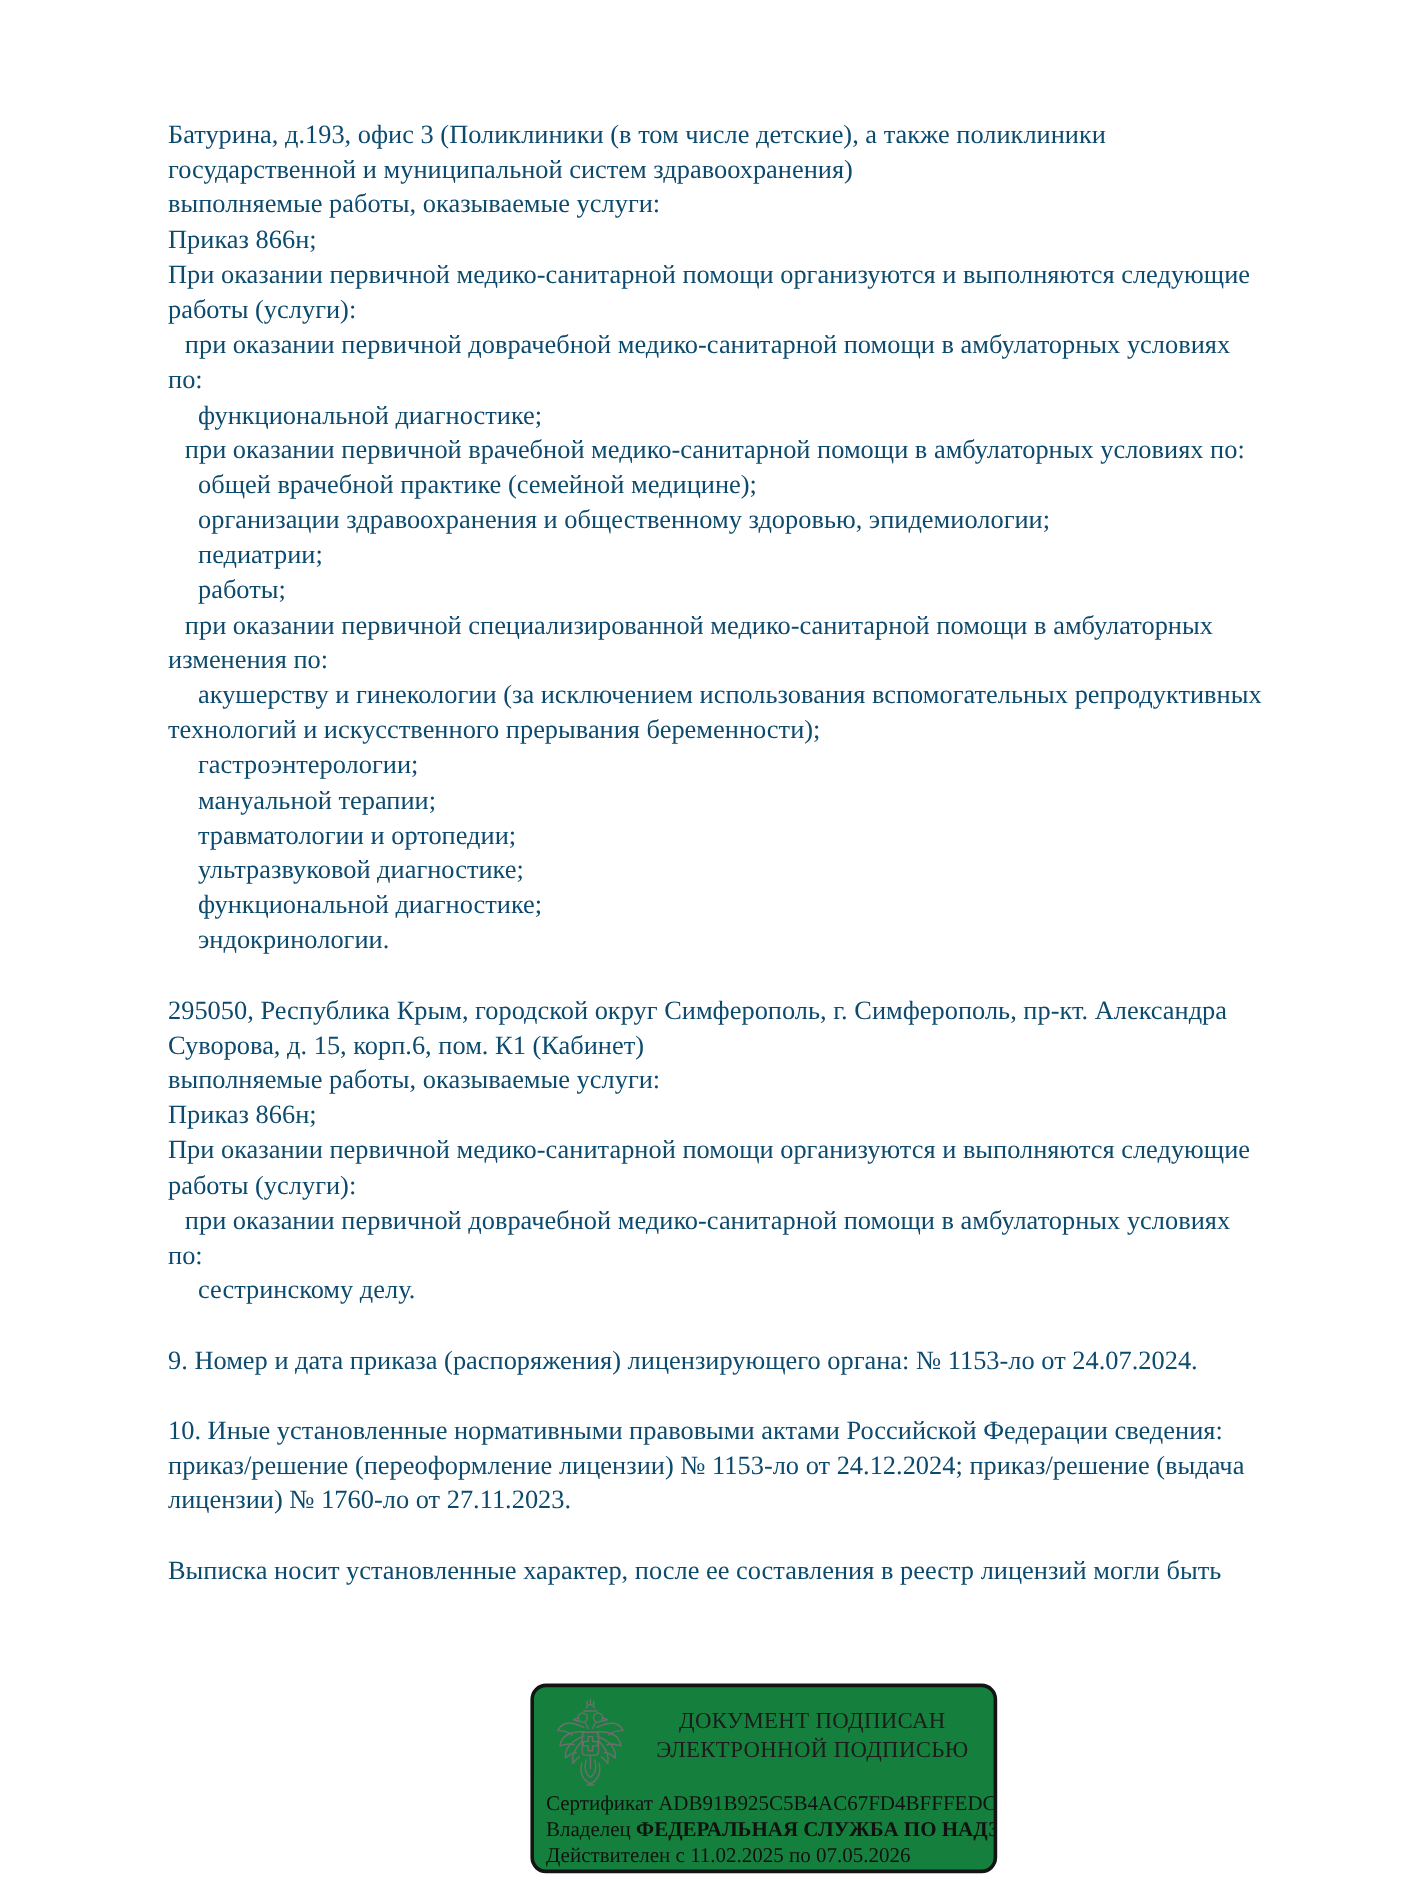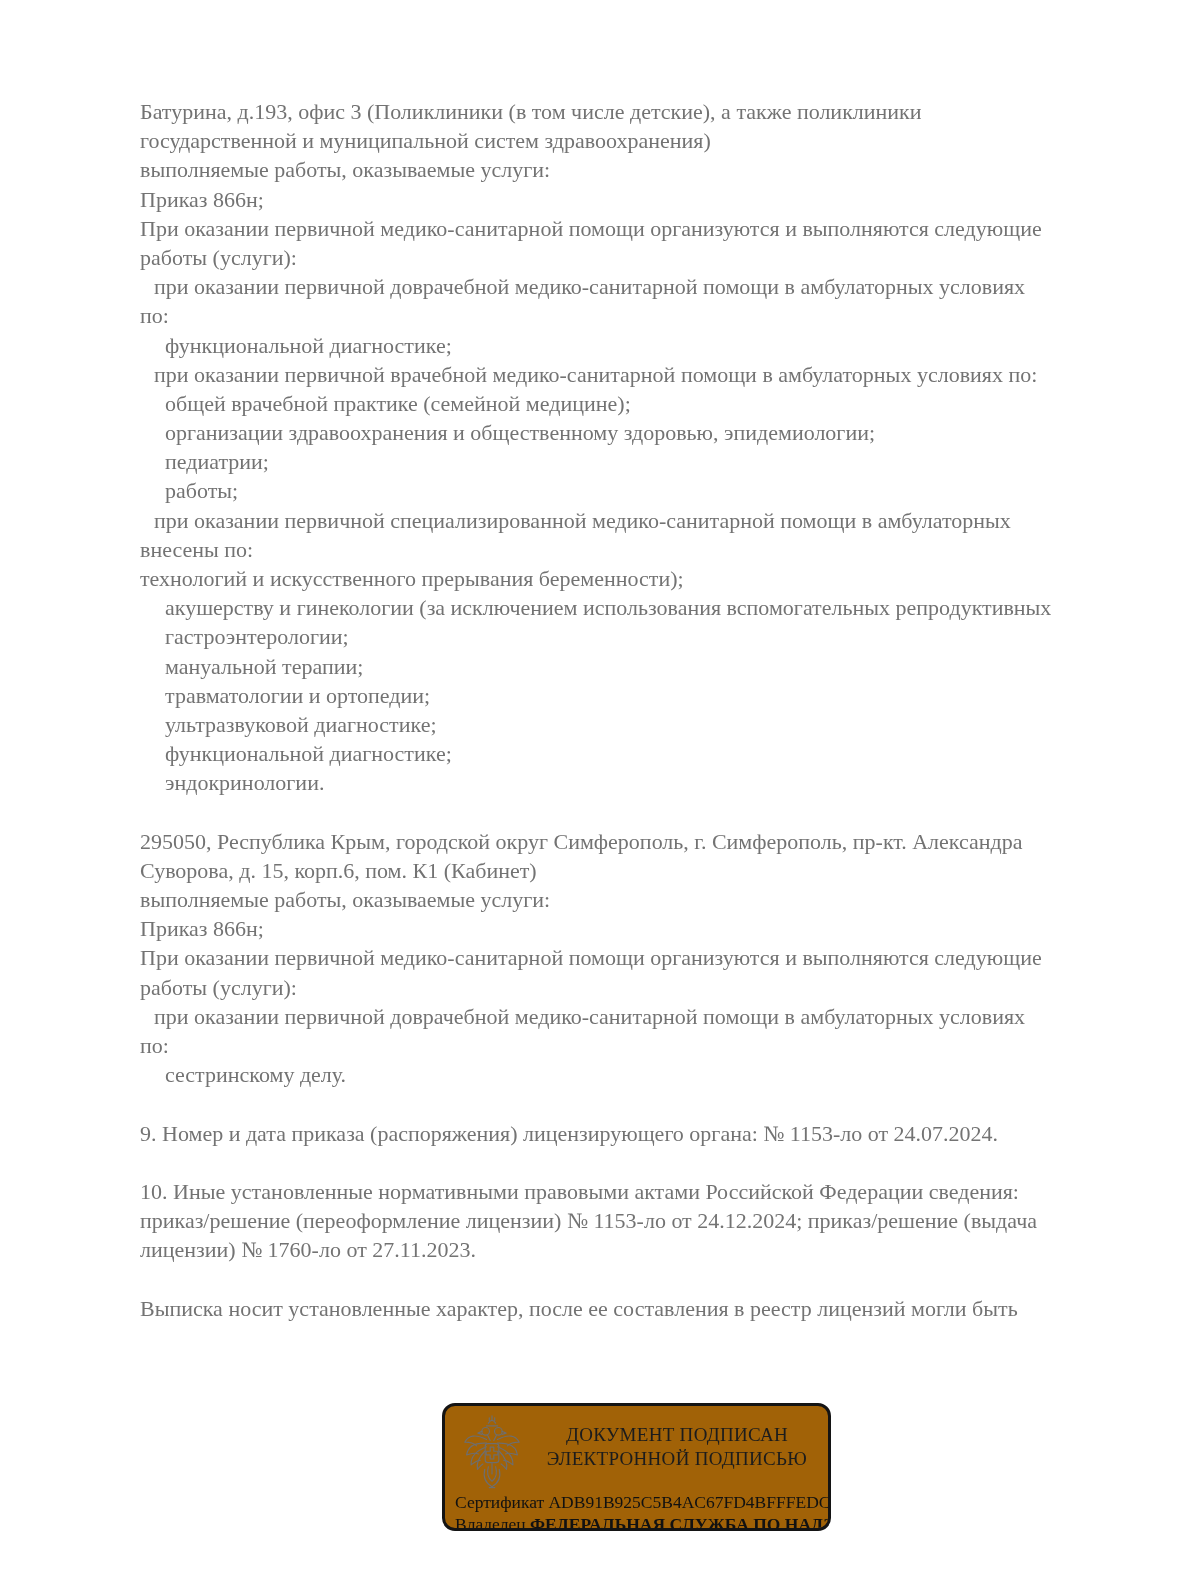--- a/index.html
+++ b/index.html
@@ -18,35 +18,35 @@
     background: #ffffff;
   }
   .doc-text {
     position: absolute;
     left: 140px;
     top: 97px;
     width: 1010px;
     font-size: 22px;
     line-height: 29.2px;
     white-space: nowrap;
-    color: #737373;
+    color: #0c4a6e;
   }
   .line { height: 29.2px; }
   .line.indent-1 { padding-left: 14px; }
   .line.indent-2 { padding-left: 25px; }
 
   .stamp {
     position: absolute;
     left: 442px;
     top: 1403px;
     width: 389px;
-    height: 128px;
+    height: 158px;
     border: 3px solid #141414;
     border-radius: 13px;
-    background: #a16207;
+    background: #15803d;
     overflow: hidden;
   }
   .stamp-emblem {
     position: absolute;
     left: 15px;
     top: 9px;
     width: 64px;
     height: 78px;
   }
   .stamp-emblem svg { width: 100%; height: 100%; }
@@ -88,23 +88,23 @@
       <div class="line indent-0">работы (услуги):</div>
       <div class="line indent-1">при оказании первичной доврачебной медико-санитарной помощи в амбулаторных условиях</div>
       <div class="line indent-0">по:</div>
       <div class="line indent-2">функциональной диагностике;</div>
       <div class="line indent-1">при оказании первичной врачебной медико-санитарной помощи в амбулаторных условиях по:</div>
       <div class="line indent-2">общей врачебной практике (семейной медицине);</div>
       <div class="line indent-2">организации здравоохранения и общественному здоровью, эпидемиологии;</div>
       <div class="line indent-2">педиатрии;</div>
       <div class="line indent-2">работы;</div>
       <div class="line indent-1">при оказании первичной специализированной медико-санитарной помощи в амбулаторных</div>
-      <div class="line indent-0">внесены по:</div>
+      <div class="line indent-0">изменения по:</div>
+      <div class="line indent-2">акушерству и гинекологии (за исключением использования вспомогательных репродуктивных</div>
       <div class="line indent-0">технологий и искусственного прерывания беременности);</div>
-      <div class="line indent-2">акушерству и гинекологии (за исключением использования вспомогательных репродуктивных</div>
       <div class="line indent-2">гастроэнтерологии;</div>
       <div class="line indent-2">мануальной терапии;</div>
       <div class="line indent-2">травматологии и ортопедии;</div>
       <div class="line indent-2">ультразвуковой диагностике;</div>
       <div class="line indent-2">функциональной диагностике;</div>
       <div class="line indent-2">эндокринологии.</div>
       <div class="line indent-0">&nbsp;</div>
       <div class="line indent-0">295050, Республика Крым, городской округ Симферополь, г. Симферополь, пр-кт. Александра</div>
       <div class="line indent-0">Суворова, д. 15, корп.6, пом. К1 (Кабинет)</div>
       <div class="line indent-0">выполняемые работы, оказываемые услуги:</div>

